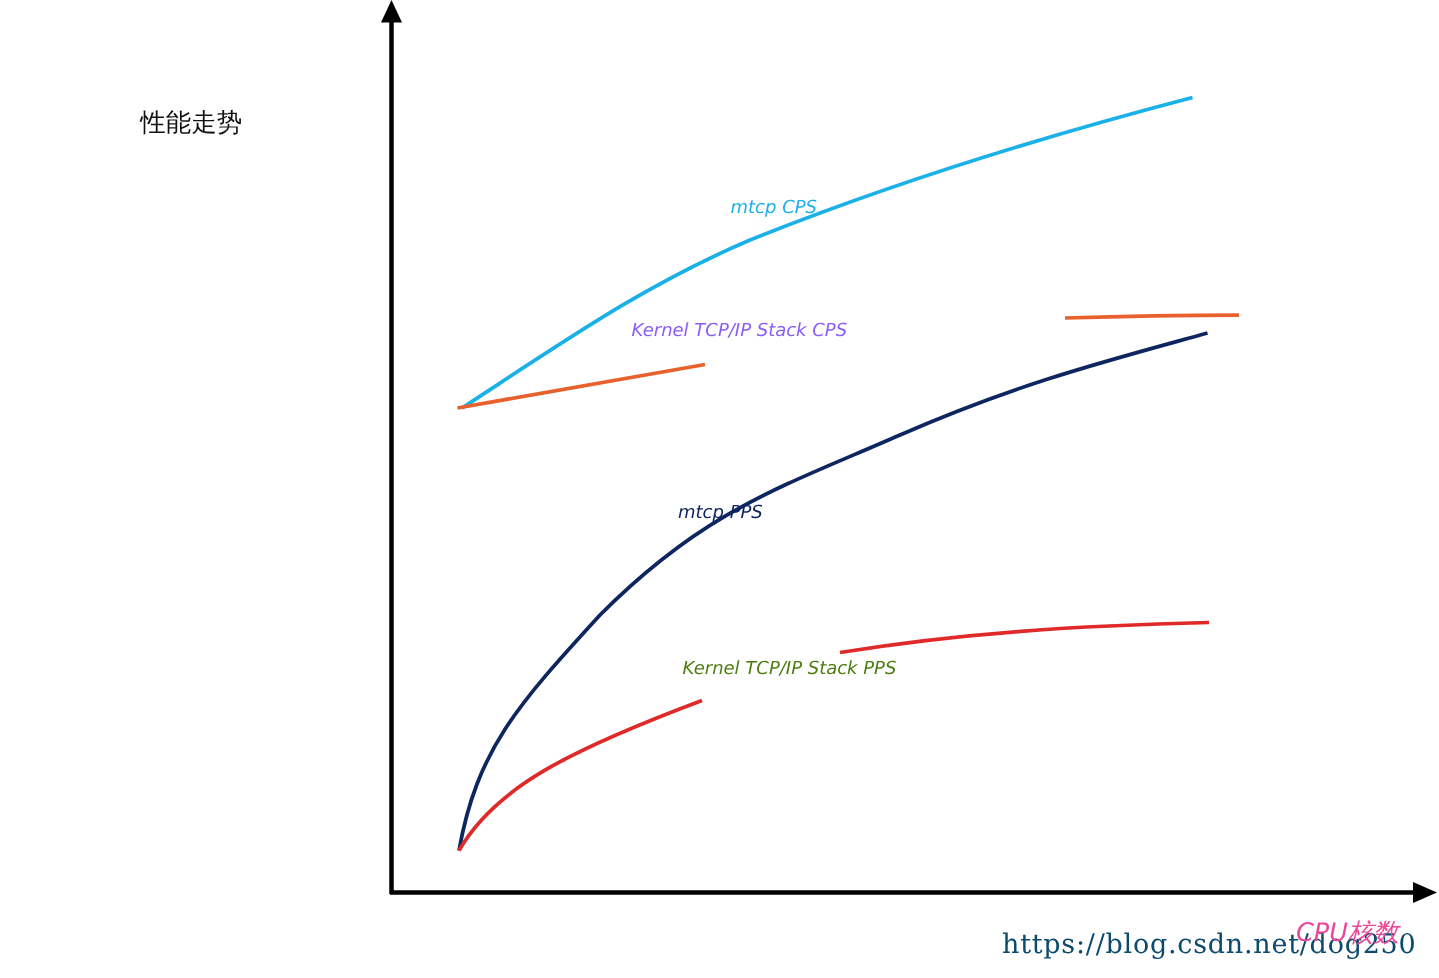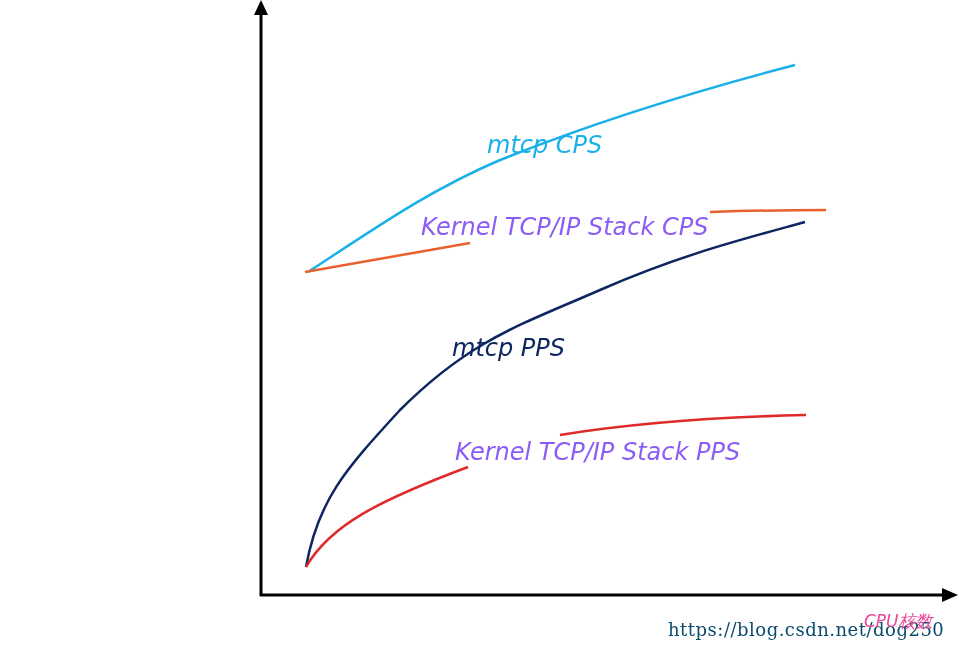--- a/index.html
+++ b/index.html
@@ -1,18 +1,18 @@
 <!DOCTYPE html>
 <html><head>
 <meta charset="utf-8">
 <style>
   html,body{margin:0;padding:0;background:#fff;}
   body{width:959px;height:652px;position:relative;overflow:hidden;font-family:"DejaVu Sans",sans-serif;}
   svg{position:absolute;left:0;top:0;}
-  .lbl{position:absolute;white-space:nowrap;font-family:"DejaVu Sans",sans-serif;font-style:italic;font-size:24px;}
+  .lbl{position:absolute;white-space:nowrap;font-family:"DejaVu Sans",sans-serif;font-style:italic;font-size:12px;}
   .ylabel{position:absolute;left:10px;top:68px;width:235px;text-align:center;font-size:17px;line-height:28px;color:#111;}
   .ylabel .l2{font-style:italic;}
   .xlabel{position:absolute;left:864px;top:610px;font-size:17px;font-style:italic;color:#ec4899;}
   .wm{position:absolute;left:668px;top:619px;font-family:"DejaVu Serif",serif;font-size:18px;color:#0c4a6e;letter-spacing:0.5px;}
 </style>
 </head>
 <body>
 
 <svg width="959" height="652">
 
@@ -26,21 +26,22 @@
   <path d="M305,272 L470,243" fill="none" stroke="#e8602c" stroke-width="2.5"></path>
   <path d="M710,212 Q770,210 826,210" fill="none" stroke="#e8602c" stroke-width="2.5"></path>
 
   <path d="M306,567 C318,500 345,470 400,410 C470,340 520,325 600,290 C680,255 740,240 805,222" fill="none" stroke="#0e2660" stroke-width="2.5"></path>
 
   <path d="M306,567 C330,525 380,500 468,467" fill="none" stroke="#e02a2a" stroke-width="2.5"></path>
   <path d="M560,435 C640,422 720,417 806,415" fill="none" stroke="#e02a2a" stroke-width="2.5"></path>
 </svg>
 
 <div class="ylabel">
+  <div>性能走势</div>
 </div>
 
 <div class="lbl" style="left:487px;top:131px;color:#1ab0e8;">mtcp CPS</div>
 <div class="lbl" style="left:421px;top:213px;color:#8b5cf6;">Kernel TCP/IP Stack CPS</div>
 <div class="lbl" style="left:452px;top:334px;color:#0e2660;">mtcp PPS</div>
-<div class="lbl" style="left:455px;top:438px;color:#8b5cf6;">Kernel TCP/IP Stack PPS</div>
+<div class="lbl" style="left:455px;top:438px;color:#4d7c0f;">Kernel TCP/IP Stack PPS</div>
 
 <div class="wm">https://blog.csdn.net/dog250</div>
 <div class="xlabel">CPU核数</div>
 
 </body></html>

